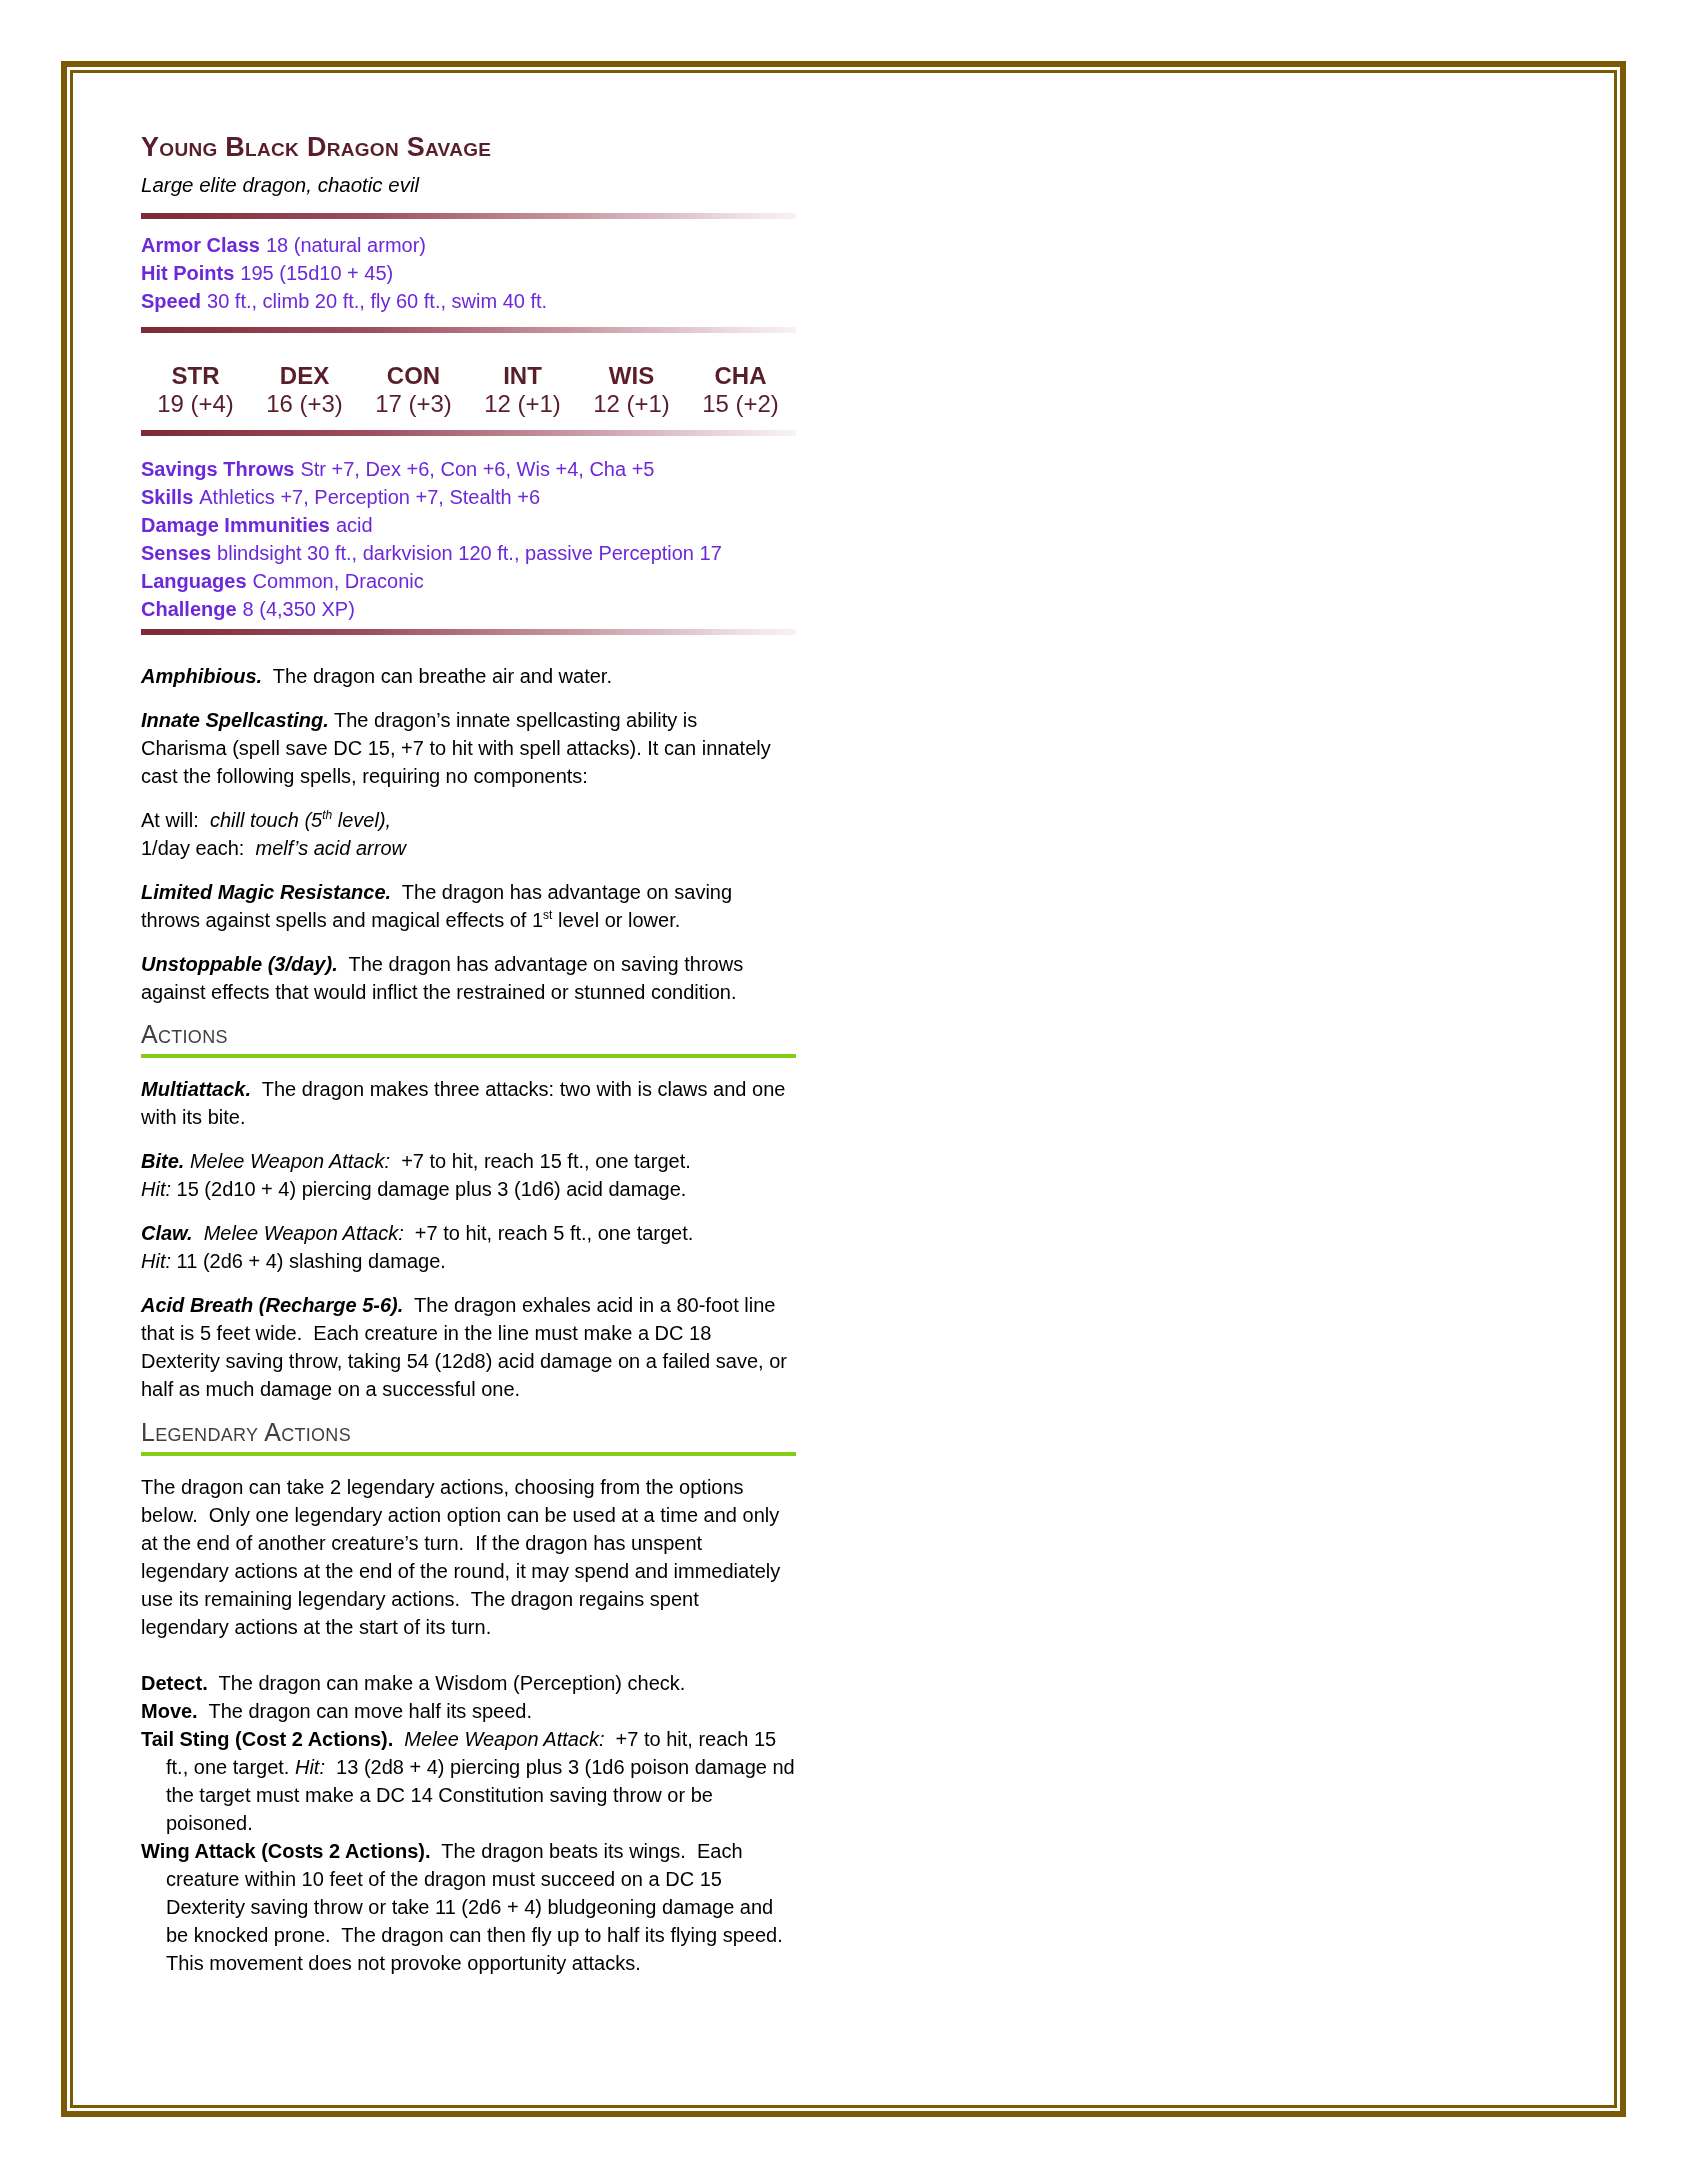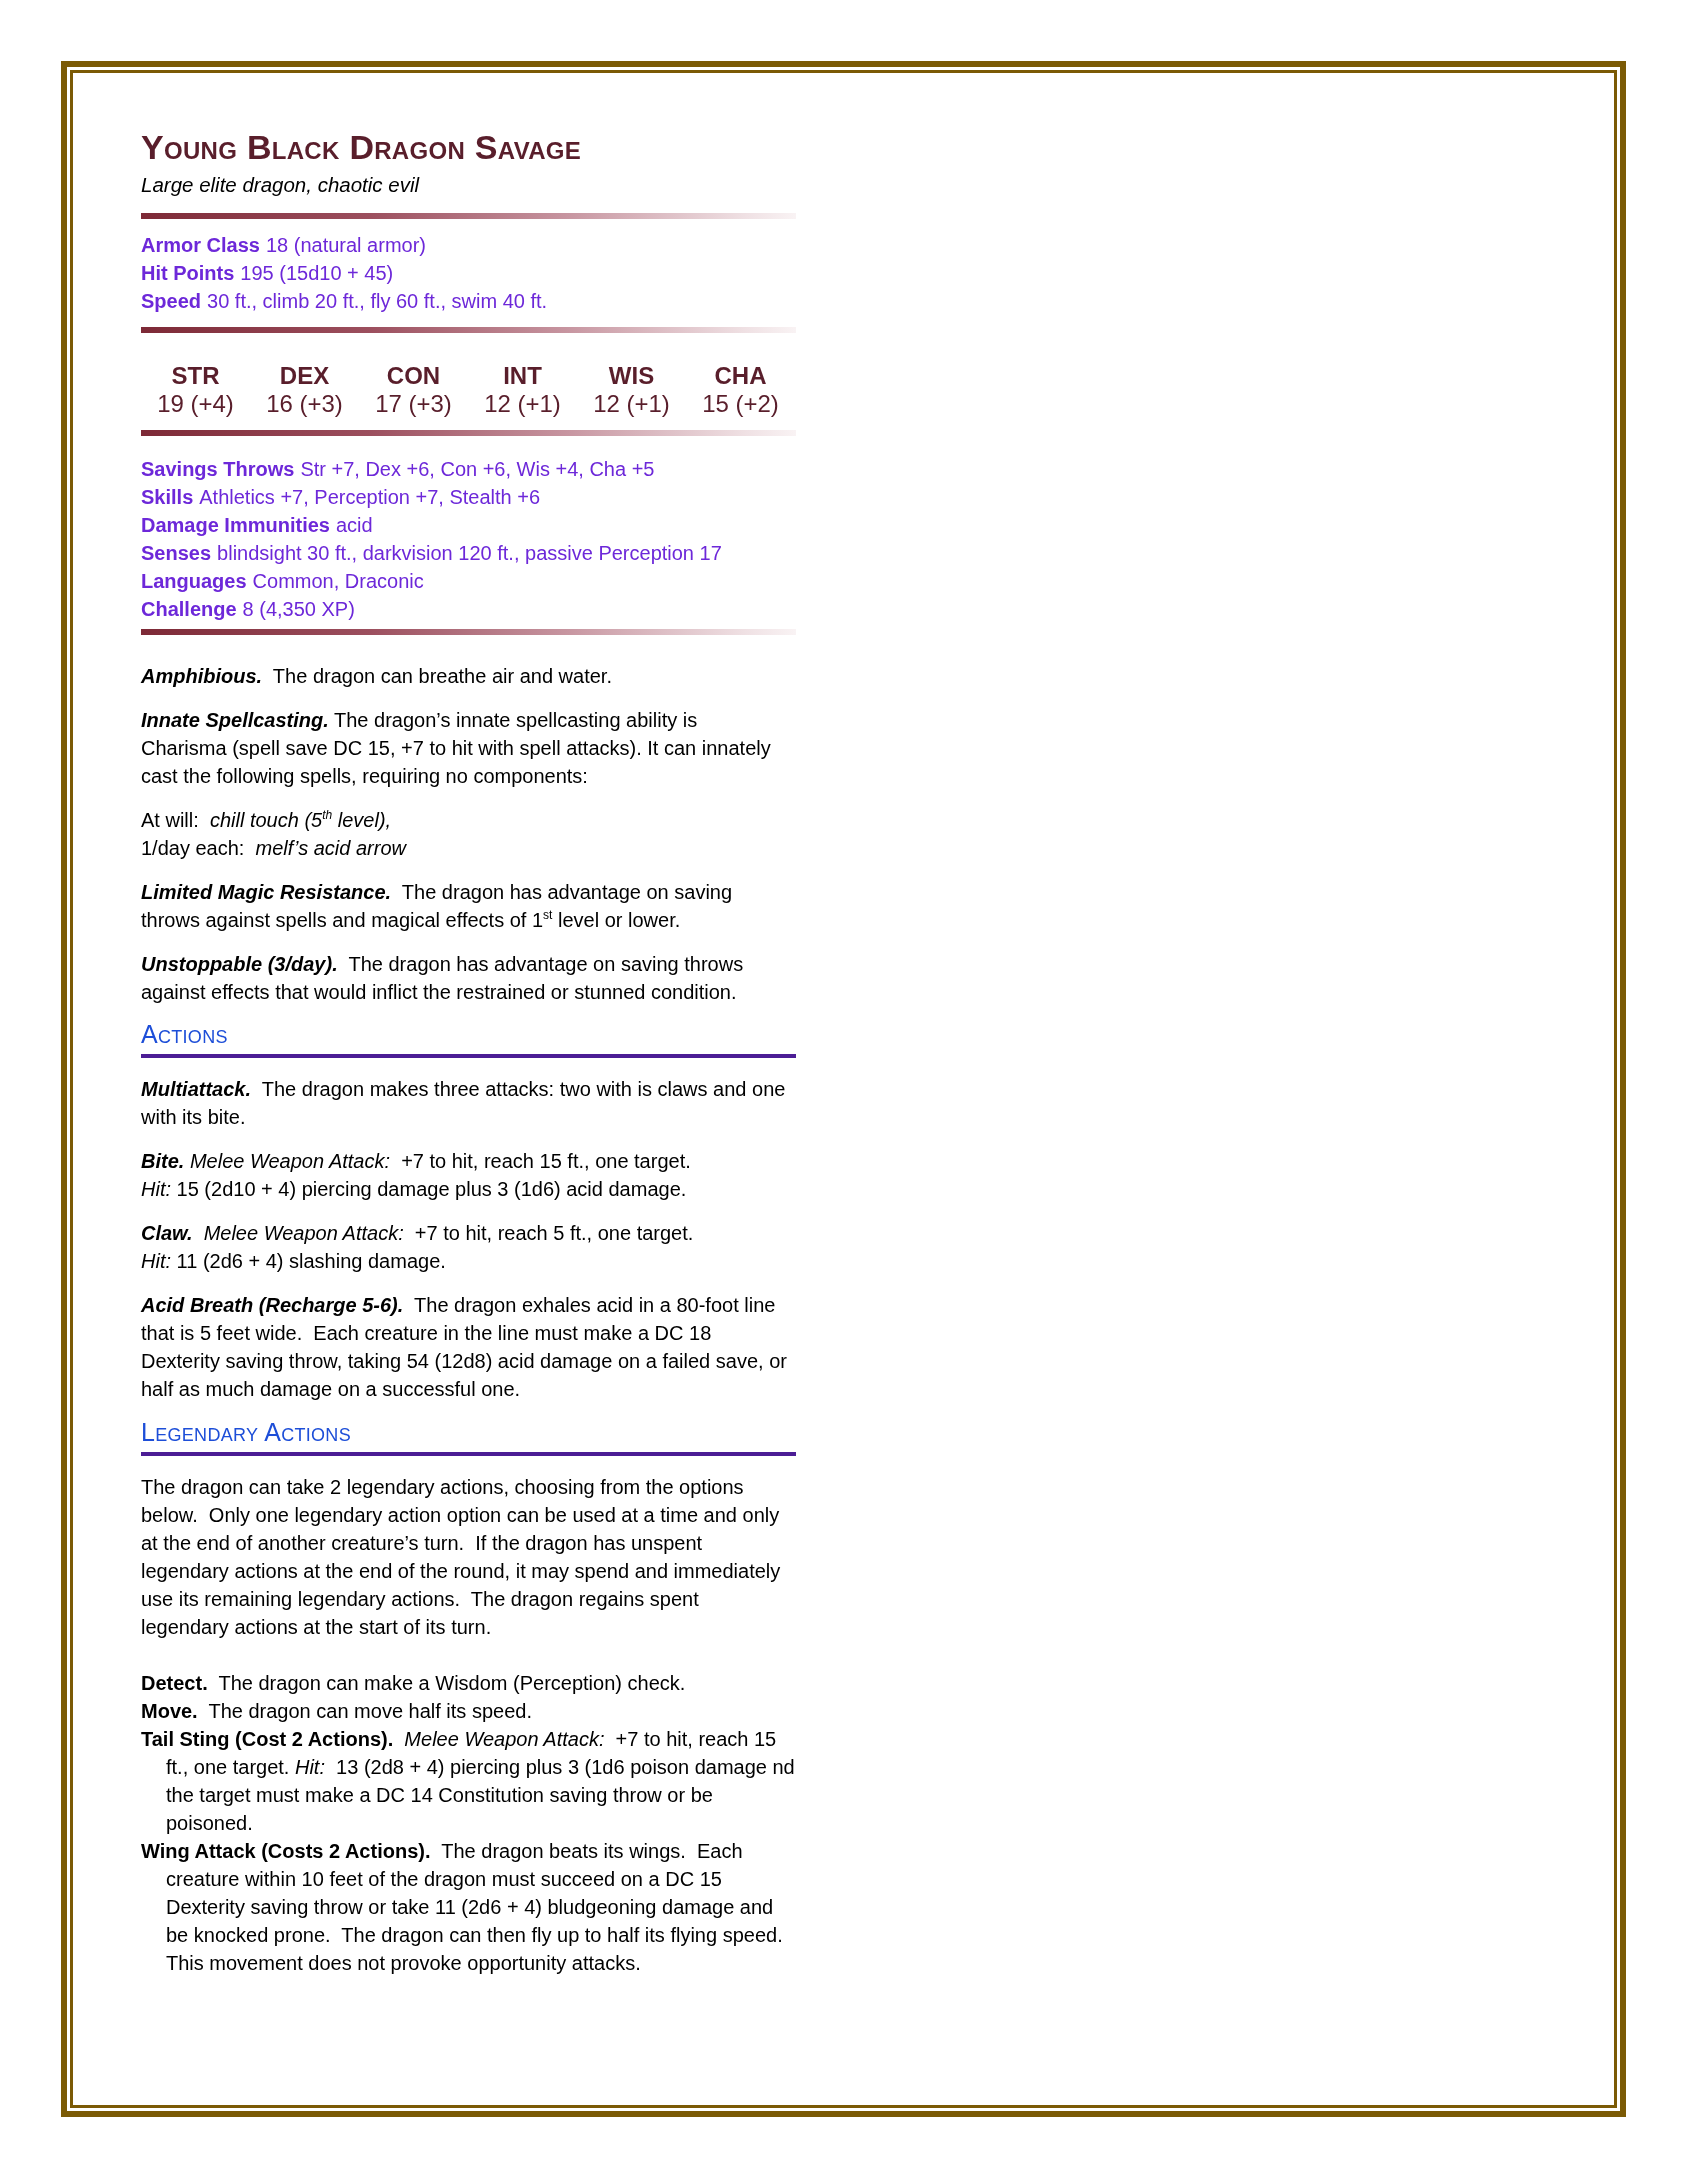--- a/index.html
+++ b/index.html
@@ -10,21 +10,21 @@
   
   .frame{
     position:absolute;left:61px;top:61px;width:1565px;height:2056px;
     border:6px solid #7b5a05;box-sizing:border-box;
   }
   .frame-inner{position:absolute;inset:2.6px;border:3.3px solid #7b5a05;}
 
   .content{position:absolute;left:141px;top:127px;width:655px;}
 
   .title{
-    margin:0;font-size:34px;line-height:41px;font-weight:bold;
+    margin:0;font-size:27px;line-height:41px;font-weight:bold;
     font-variant:small-caps;color:#591e2b;letter-spacing:0.3px;
   }
   .subtitle{margin:4px 0 0 0;font-size:20.5px;line-height:25px;font-style:italic;color:#000;}
 
   .divider{
     height:6px;width:655px;
     background:linear-gradient(to right,#7d2936 0%,#9c4f5e 35%,#c795a0 65%,#efe0e3 92%,#f9f3f4 100%);
   }
   .d1{margin-top:16px}.d2{margin-top:12px}.d3{margin-top:12px}.d4{margin-top:6.6px}
 
@@ -42,22 +42,22 @@
 
   .traits{margin-top:26.5px;}
   .para{
     margin:0 8px 16px 0;font-size:20px;line-height:28px;color:#000;
     white-space:pre-wrap;
   }
   .traits .para:last-child,.actions-list .para:last-child{margin-bottom:0;}
 
   .section-heading{
     margin:14.6px 0 17px 0;font-size:25px;line-height:29px;font-weight:normal;
-    font-variant:small-caps;color:#1d4ed8;letter-spacing:0.3px;
-    border-bottom:4px solid #4c1d95;padding-bottom:5.3px;width:655px;box-sizing:border-box;
+    font-variant:small-caps;color:#404040;letter-spacing:0.3px;
+    border-bottom:4px solid #84cc16;padding-bottom:5.3px;width:655px;box-sizing:border-box;
   }
 
   .legendary-intro{margin-bottom:28px;}
   .legendary-items .para{margin:0;padding-left:25px;text-indent:-25px;}
 
   .seg-r{font-weight:normal;font-style:normal;}
   .seg-b{font-weight:bold;}
   .seg-i{font-style:italic;}
   .seg-bi{font-weight:bold;font-style:italic;}
   .seg-sup,.seg-isup{font-size:60%;vertical-align:super;line-height:0;}

